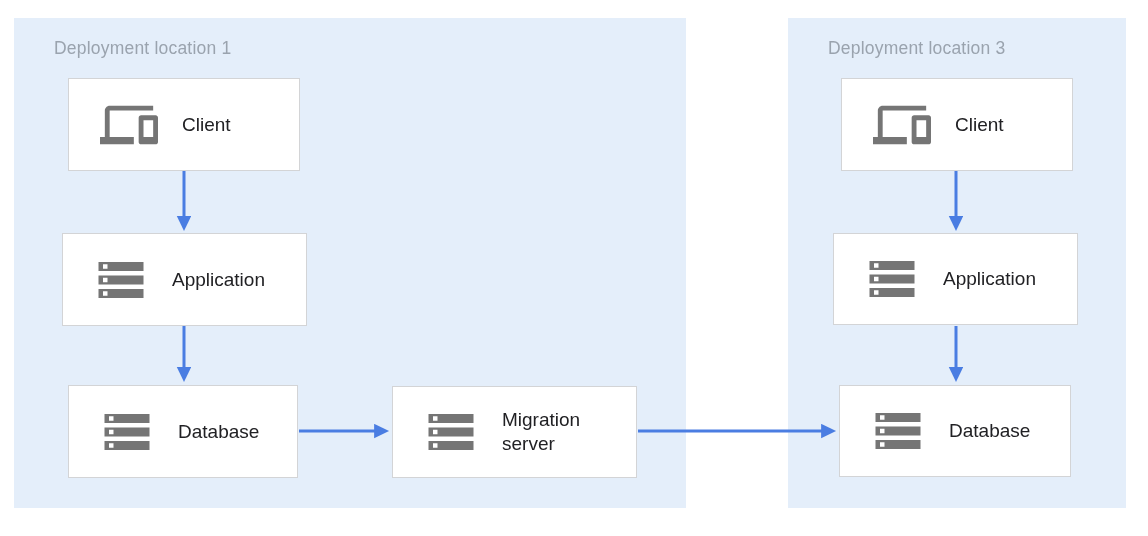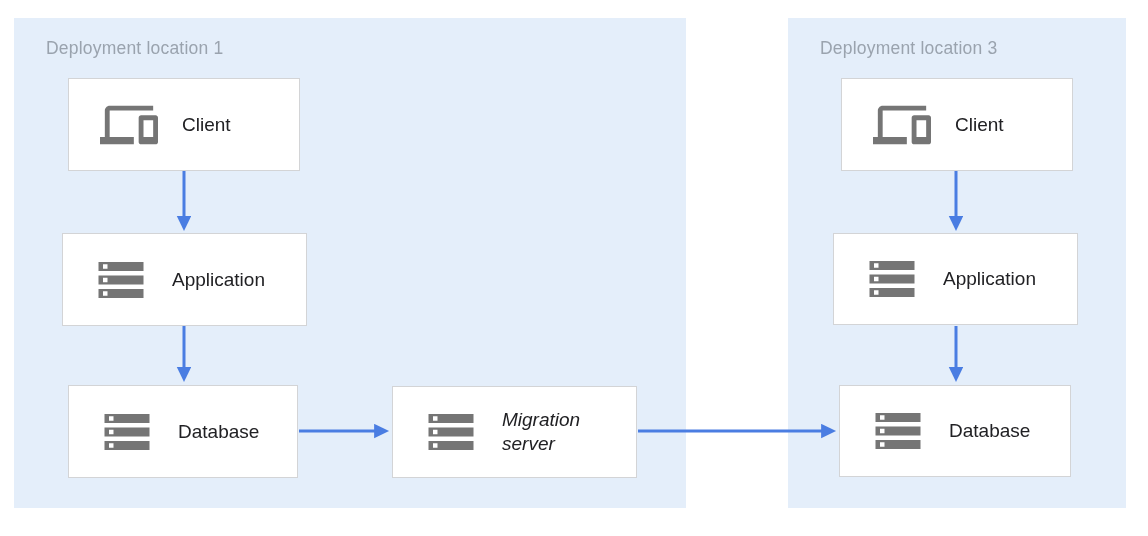--- a/index.html
+++ b/index.html
@@ -12,21 +12,21 @@
     overflow: hidden;
   }
   .stage { position: absolute; inset: 0; width: 1148px; height: 536px; }
 
   .region {
     position: absolute;
     background: #e4eefa;
   }
   .region-label {
     position: absolute;
-    left: 32px;
+    left: 40px;
     top: 20px;
     font-size: 17.5px;
     letter-spacing: 0.2px;
     color: #9aa3ae;
     white-space: nowrap;
   }
 
   .node {
     position: absolute;
     background: #ffffff;
@@ -35,21 +35,21 @@
     align-items: center;
     padding-left: 31px;
     gap: 24px;
   }
   .node .icon { display: flex; align-items: center; flex: 0 0 auto; }
   .node-label {
     font-size: 19px;
     color: #212124;
     line-height: 1.25;
   }
-  .node-label.wrap { width: 104px; font-style: italic; }
+  .node-label.wrap { width: 104px; }
 
   .connections {
     position: absolute;
     inset: 0;
     pointer-events: none;
   }
 </style>
 </head>
 <body>
 

